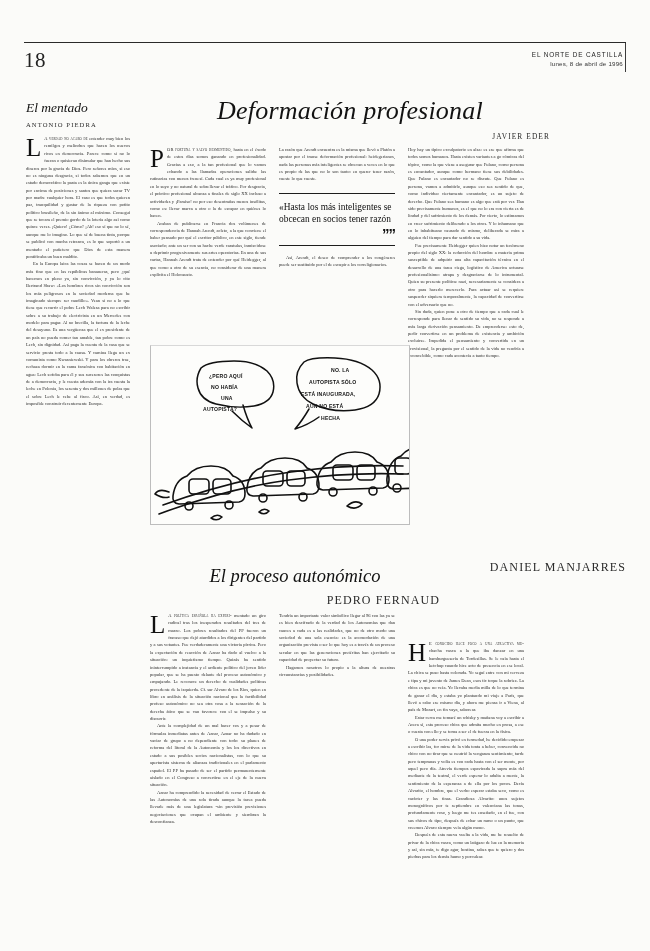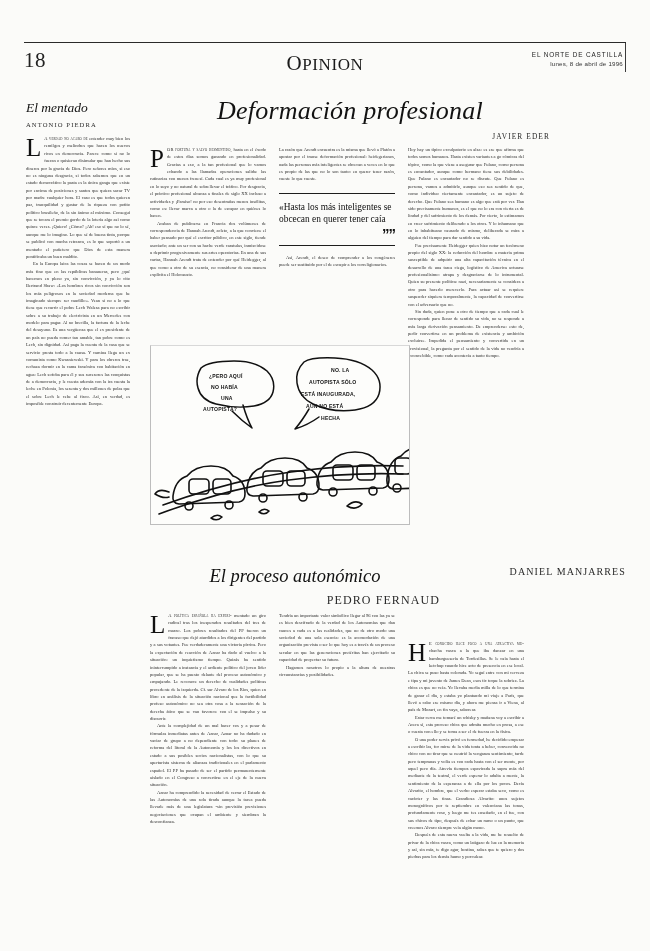--- a/index.html
+++ b/index.html
@@ -135,37 +135,34 @@
     font-size:5.1px;font-weight:bold;fill:#111;letter-spacing:0.2px;
   }
 
   
   #lower-head-a{position:absolute;left:150px;top:566px;width:290px;}
   #lower-head-a .art-title{font-size:18.5px;}
   #lower-head-a .art-byline{font-size:12px;margin-top:6px;}
 
   #lower-head-b{position:absolute;left:452px;top:560px;width:174px;}
   #lower-head-b .art-title{font-size:15.5px;}
-  #lower-head-b .art-byline{font-size:10px;margin-top:6px;}
+  #lower-head-b .art-byline{font-size:12px;margin-top:0;}
 
   #lower-cols{position:absolute;left:150px;top:612px;width:476px;
     display:flex;gap:13px;}
   #lower-cols .mc{width:116px;}
   .mc.offset-b{padding-top:28px;}
 </style>
 </head>
 <body>
 
 <div class="page">
 
   <div class="masthead">
     <div class="folio">18</div>
-    <div class="section-title">
-      <span class="cap">O</span><span>PINION</span>
-    </div>
     <div class="masthead-right">
       <div class="brand">EL NORTE DE CASTILLA</div>
       <div class="date">lunes, 8 de abril de 1996</div>
     </div>
   </div>
 
   <div id="col1">
     <div class="art-title">El mentado</div>
     <div class="art-byline">ANTONIO PIEDRA</div>
     <div class="col-text" id="col1-body">
@@ -188,21 +185,21 @@
       <p>
         <span class="dropcap">P</span><span class="lead-caps">OR fortuna y salvo desmentido,</span>
         <span>hasta en el éxodo de estos días somos ganando en profesionalidad. Gracias a eso, a la tan profesional que lo vamos echando a las llamadas operaciones salida: las rutinarias con menos frenesí. Cada cual es ya muy profesional en lo suyo y no natural de sobrellevar el tráfico. Por desgracia, el práctico profesional alcanza a finales de siglo XX incluso a actividades y ¡Paraíso! no por eso desentrañas menos insólitas, como es: llevar marca a otro o la de escapar en quiénes lo hacen.</span>
       </p>
       <p class="ind"><span>Acaban de publicarse en Francia dos volúmenes de correspondencia de Hannah Arendt, acleto, a la que conviene el haber pensado por qué el escritor público, en este siglo, tiende asociado; ante un ser con su hache verde caratulas, inmiscidose u deprimir progresivamente sus artes operatorias. En una de sus cartas, Hannah Arendt trata de entender por qué Heidegger, al que como a otro de su esencia, no considerar de una manera explícita el Holocausto.</span></p>
     </div>
 
     <div class="mc col-text">
       <p><span>La razón que Arendt encuentra es la misma que llevó a Platón a apostar por el transe deformación profesional: heidegerianos, nada las personas más inteligentes se obcecan a veces en lo que es propio de las que no lo son tanto: en querer tener razón, cueste lo que cueste.</span></p>
       <div class="pullquote">
-        <span>«Hasta los más inteligentes se obcecan en querer tener caía</span>
+        <span>«Hasta los más inteligentes se obcecan en socios tener razón</span>
         <span class="qmark">””</span>
       </div>
       <p class="ind"><span>Así, Arendt, el deseo de comprender a los congéneres puede ser sustituido por el de escupir a los correligionarios.</span></p>
     </div>
 
     <div class="mc col-text">
       <p><span>Hoy hay un típico exculpatorio en alza: es ese que afirma que todos somos humanos. Hasta existen variantes a go cómicas del tópico, como la que viene a asegurar que Fulano, como persona es encantador, aunque como hermano tiene sus debilidades. Que Fulano es encantador no se discute. Que Fulano es persona, vamos a admitirlo, aunque eso sea sentido de que, como individuo ciertamente encantador, es un sujeto de derecho. Que Fulano sea humano es algo que está por ver. Han sido precisamente humanos, es el que no lo era con cierta es de lindad y del sufrimiento de los demás. Por cierto, lo estimamos en creer sufrimiento deliberado a los otros. Y lo inhumano que en lo inhabituano causado de mismo, deliberada se mira a alguien del tiempo para dar sentido a su vida.</span></p>
       <p class="ind"><span>Fue precisamente Heidegger quien hizo notar un fenómeno propio del siglo XX: la reducción del hombre a materia prima susceptible de adquirir una alta capacitación técnica en el desarrollo de una tarea ciega, logístico de America actuarse profesionalísimo: atrapa y desgraciarse de lo intrumental. Quien su presente política: nazi, necesariamente se considera a otro para hacerlo merecerlo. Para actuar así se requiere suspender siquiera temporalmente, la capacidad de convertirse con el adversario que no.</span></p>
       <p class="ind"><span>Sin duda, quien pone a otro de tiempo que a cada cual le corresponde para llenar de sentido su vida, no se responde a más larga derivación pensamiento. De emprenderse: esto de, pedir convertirse en un problema de existencia y ambición excluirse. Impedida el pensamiento y convertida en un provisional, la pregunta por el sentido de la vida no vendría a inconcebible, como cada acontecía a tanto tiempo.</span></p>
     </div>

